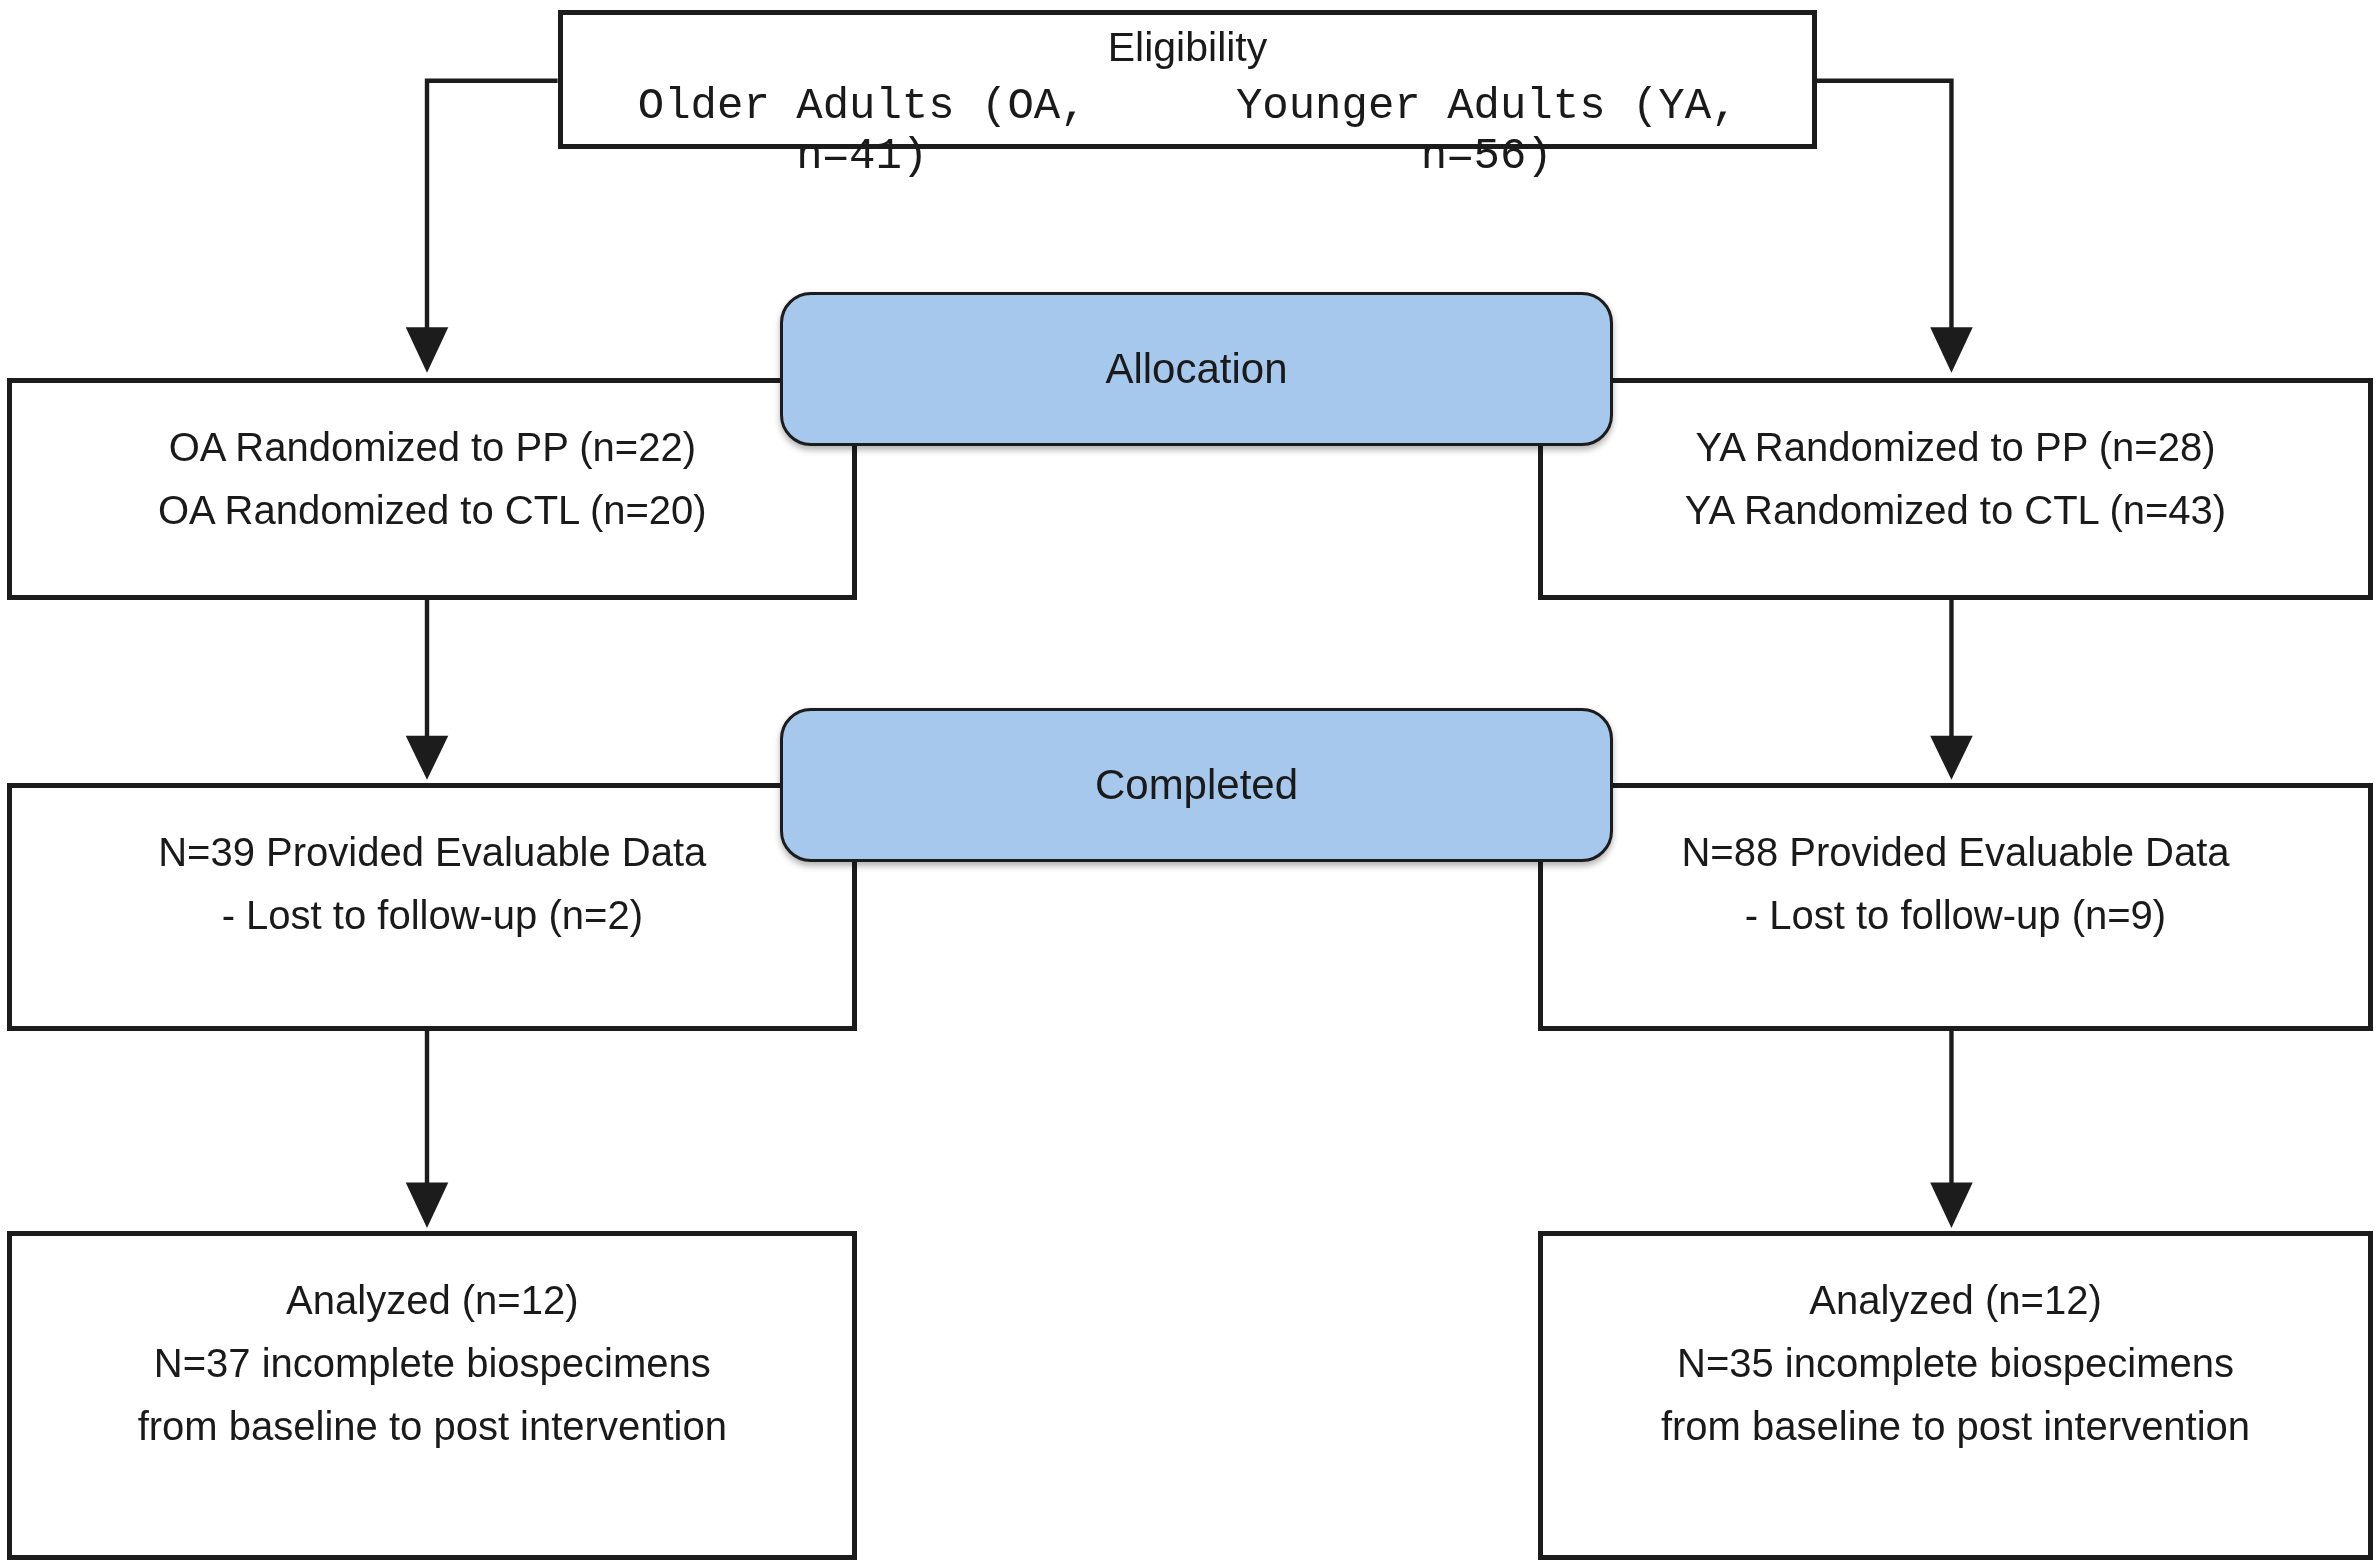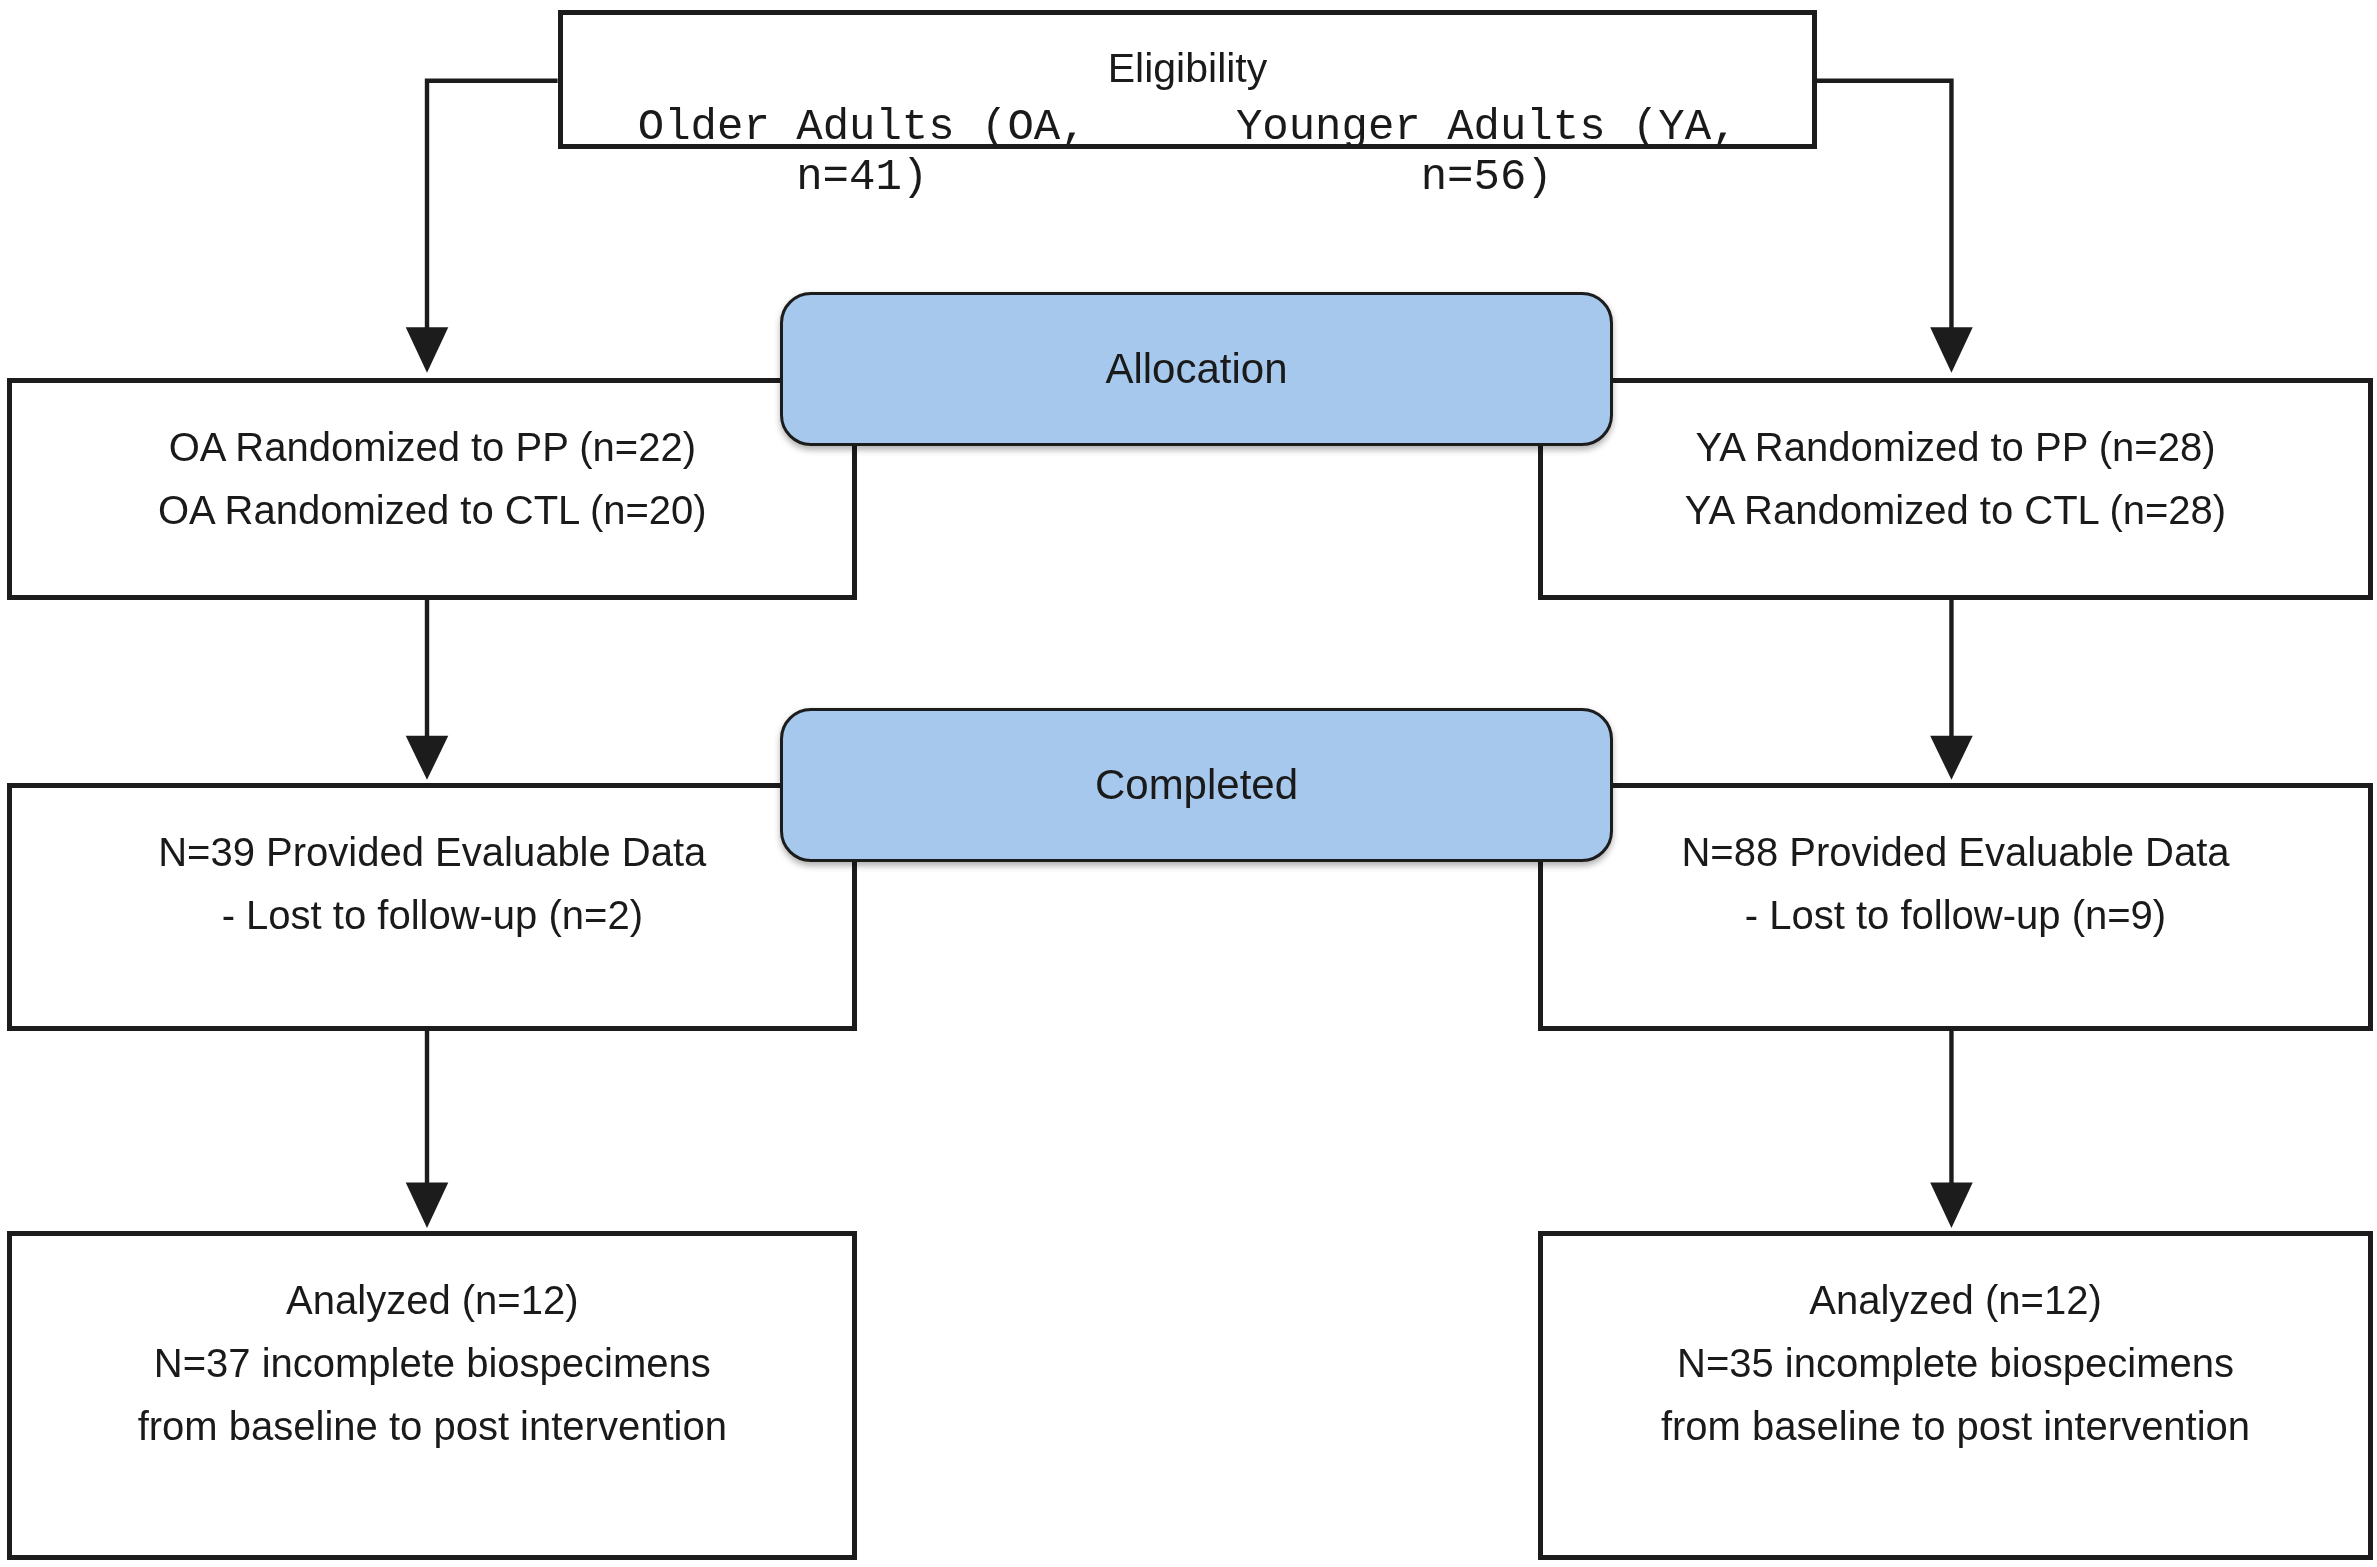--- a/index.html
+++ b/index.html
@@ -42,21 +42,21 @@
   .side-box {
     font-size: 40px;
     line-height: 1.57;
     padding-top: 33px;
   }
   .elig-box {
     left: 558px; top: 10.3px;
     width: 1259px; height: 139px;
   }
   .elig-title {
-    margin-top: 25px;
+    margin-top: 4px;
     font-size: 41px;
     line-height: 1.4;
   }
   .elig-row {
     display: flex;
     justify-content: center;
     font-size: 44px;
     margin-top: 4.4px;
     font-family: Liberation Mono, monospace;
   }
@@ -112,21 +112,21 @@
       <span>Younger Adults (YA, n=56)</span>
     </div>
   </div>
 
   <div class="box side-box left-col row1">
     <div>OA Randomized to PP (n=22)</div>
     <div>OA Randomized to CTL (n=20)</div>
   </div>
   <div class="box side-box right-col row1">
     <div>YA Randomized to PP (n=28)</div>
-    <div>YA Randomized to CTL (n=28)</div>
+    <div>YA Randomized to CTL (n=43)</div>
   </div>
   <div class="pill pill1">
     <span>Allocation</span>
   </div>
 
   <div class="box side-box left-col row2">
     <div>N=39 Provided Evaluable Data</div>
     <div>- Lost to follow-up (n=2)</div>
   </div>
   <div class="box side-box right-col row2">

